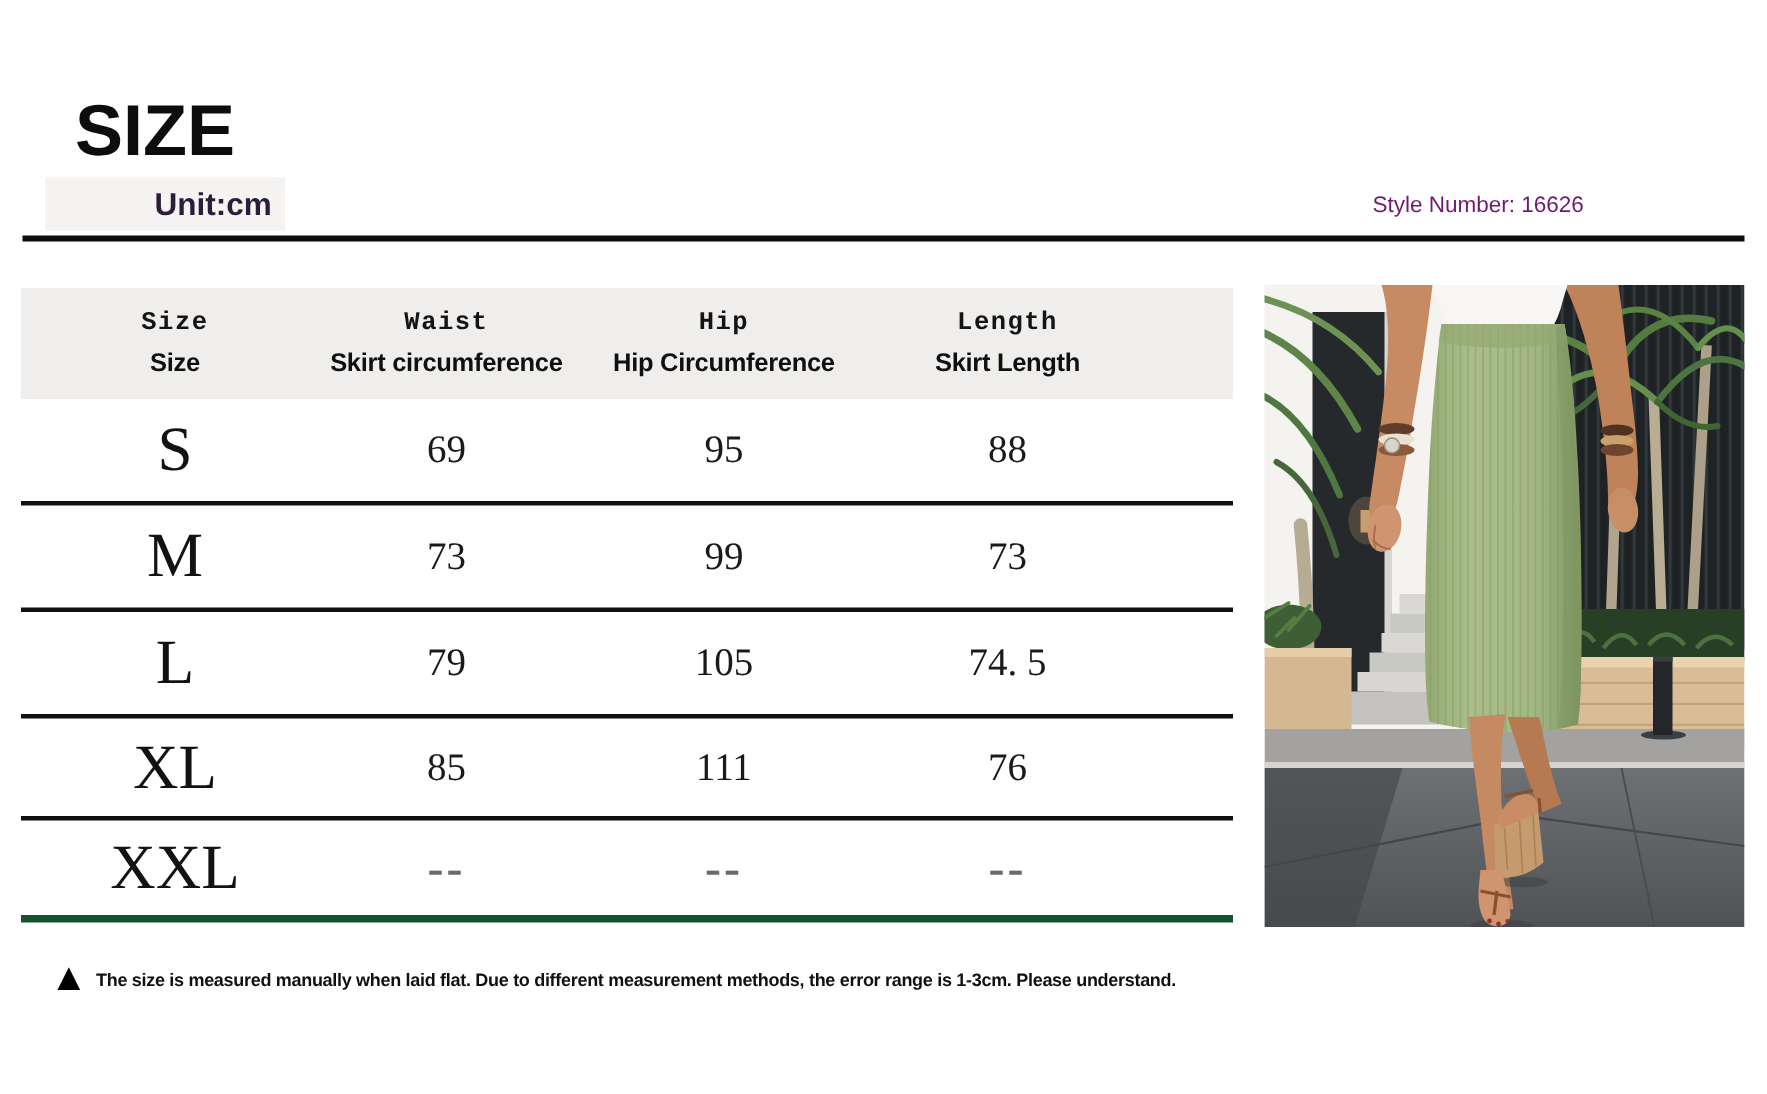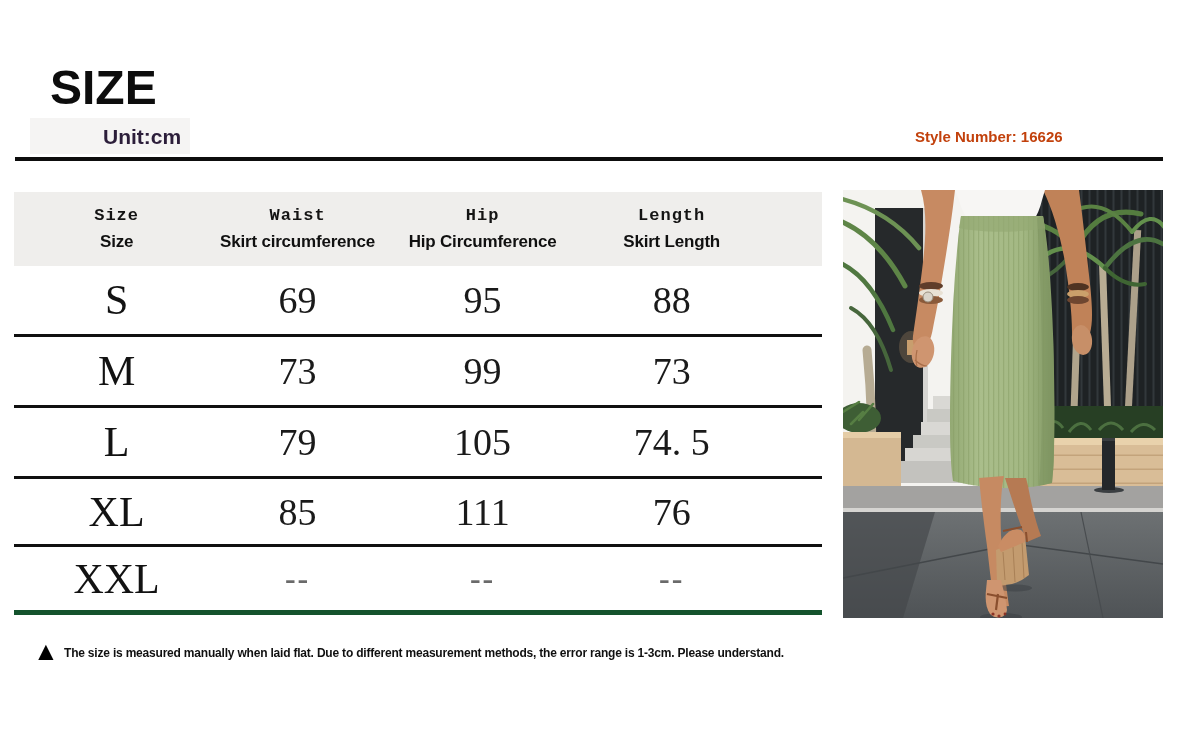--- a/index.html
+++ b/index.html
@@ -4,36 +4,36 @@
 <style>
   html,body{margin:0;padding:0;}
   body{
     width:1178px;height:729px;position:relative;background:#ffffff;overflow:hidden;
     font-family:"Liberation Sans",sans-serif;color:#111;
   }
   
   .unit-bg{position:absolute;left:30px;top:118px;width:160px;height:36px;background:#f5f4f3;}
   .page-title{position:absolute;left:50px;top:62px;font-size:48px;font-weight:800;letter-spacing:0px;line-height:1.1;color:#0d0d0d;}
   .unit{position:absolute;left:72px;top:125px;font-size:21px;font-weight:700;color:#2c1e3a;margin-left:31px;}
-  .style-number{position:absolute;left:915px;top:128px;font-size:15px;font-weight:700;color:#c2410c;}
+  .style-number{position:absolute;left:915px;top:128px;font-size:15px;font-weight:400;color:#701a75;}
   .top-divider{position:absolute;left:15px;top:157px;width:1148px;height:4px;background:#0d0d0d;}
   
   .size-table{position:absolute;left:14px;top:192px;width:808px;}
   .grid5{display:grid;grid-template-columns:25.4% 19.4% 26.4% 20.4% 8.4%;}
   .thead{height:74px;background:#efeeec;align-items:center;}
   .th{display:flex;flex-direction:column;align-items:center;justify-content:center;gap:7px;}
   .th-en{font-family:"Liberation Mono",monospace;font-weight:700;font-size:17px;letter-spacing:1px;color:#141414;}
   .th-label{font-size:17px;font-weight:700;letter-spacing:-0.2px;color:#101010;}
   .trow{align-items:center;border-bottom:3px solid #101010;}
   .trow.h68{height:68px;}
   .trow.h65{height:65px;}
   .trow.last{height:63px;border-bottom:5px solid #14532d;}
   .cell{text-align:center;}
   .cell-size{font-family:"Liberation Serif","DejaVu Serif",serif;font-size:42px;font-weight:500;color:#121212;}
-  .cell-num{font-family:"Liberation Serif","DejaVu Serif",serif;font-size:38px;font-weight:400;color:#1a1a1a;}
+  .cell-num{font-family:"Liberation Serif","DejaVu Serif",serif;font-size:26px;font-weight:400;color:#1a1a1a;}
   .trow.last .cell-num{font-size:32px;color:#6a6a6a;letter-spacing:2px;font-weight:700;}
   
   .warn-triangle{position:absolute;left:33px;top:638px;font-size:26px;line-height:1;color:#000;}
   .footer-note{position:absolute;left:64px;top:646px;font-size:12px;font-weight:700;letter-spacing:-0.2px;color:#101010;white-space:nowrap;}
   
   .product-photo{position:absolute;left:843px;top:190px;width:320px;height:428px;}
   .product-photo svg{display:block;}
 </style>
 </head>
 <body>

